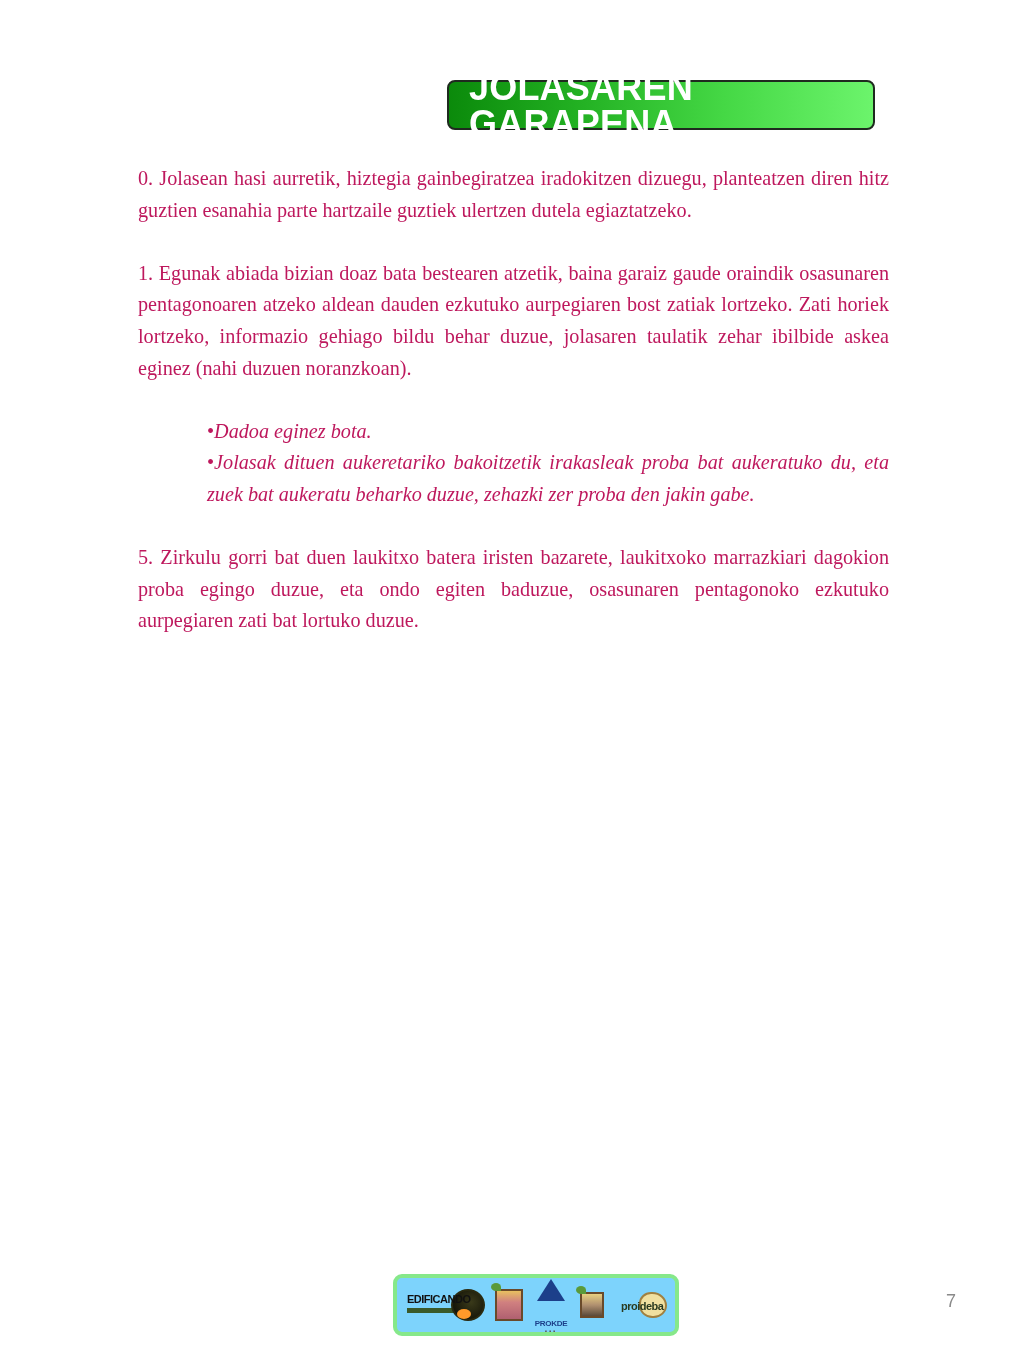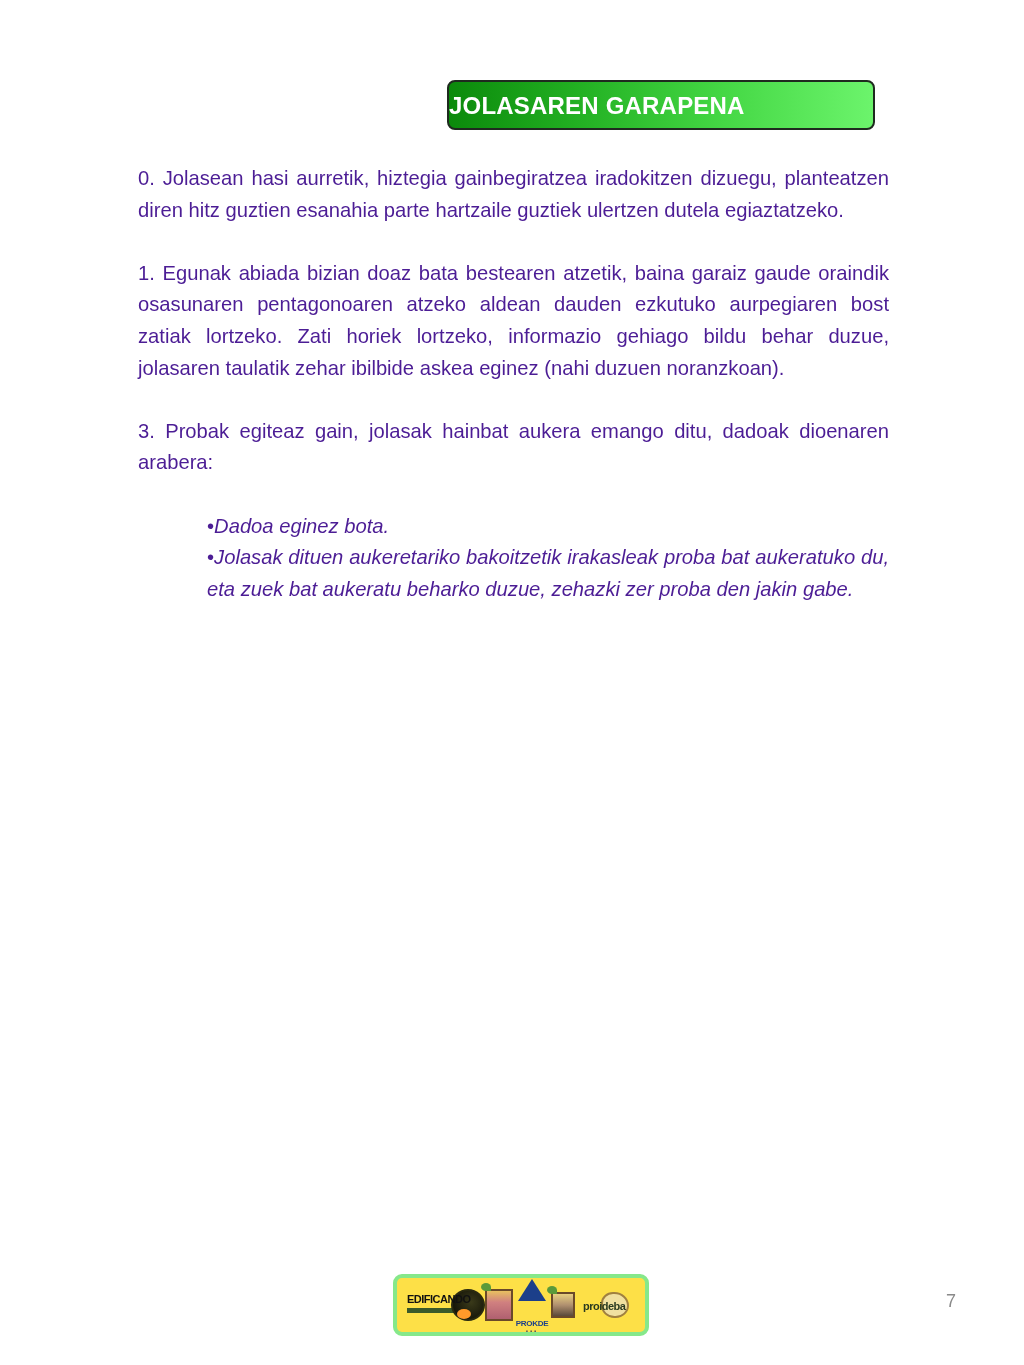--- a/index.html
+++ b/index.html
@@ -22,67 +22,68 @@
       width: 428px;
       height: 50px;
       box-sizing: border-box;
       border: 2px solid #1f2a1f;
       border-radius: 8px;
       background: linear-gradient(to right, #0b8a0b 0%, #22b022 30%, #45d845 65%, #6cf46c 100%);
       display: flex;
       align-items: center;
     }
     .title-text {
+      margin-left: 20px;
       color: #ffffff;
       font-family: "Liberation Sans", "DejaVu Sans", sans-serif;
       font-weight: bold;
-      font-size: 24px;
+      font-size: 36px;
       letter-spacing: 0.2px;
       line-height: 1;
       padding-top: 2px;
     }
     .content {
       position: absolute;
       left: 138px;
       top: 163px;
       width: 751px;
-      font-family: Liberation Sans, sans-serif;
+      font-family: Liberation Serif, serif;
       font-size: 20.2px;
       line-height: 31.6px;
       text-align: justify;
-      color: #4c1d95;
+      color: #be185d;
     }
     .para {
       margin: 0 0 31.6px 0;
     }
     .bullets {
       margin: 0 0 31.6px 69px;
       padding: 0;
       list-style: none;
     }
     .bullets li {
       font-style: italic;
       text-align: justify;
     }
     .bullet-mark {
       font-style: normal;
     }
     .footer-logos {
       position: absolute;
       left: 393px;
       top: 1274px;
-      width: 256px;
+      width: 286px;
       height: 62px;
       box-sizing: border-box;
       border: 4px solid #86e88a;
       border-radius: 9px;
-      background: #fde047;
-      display: flex;
-      align-items: center;
-      justify-content: flex-start;
+      background: #7dd3fc;
+      display: flex;
+      align-items: center;
+      justify-content: space-between;
       padding: 0 10px;
     }
     .logo {
       display: flex;
       align-items: center;
       justify-content: center;
     }
     .logo-edificando {
       position: relative;
       width: 78px;
@@ -215,25 +216,25 @@
 </head>
 <body>
 
 <div class="title-bar">
   <span class="title-text">JOLASAREN GARAPENA</span>
 </div>
 
 <div class="content">
   <p class="para">0. Jolasean hasi aurretik, hiztegia gainbegiratzea iradokitzen dizuegu, planteatzen diren hitz guztien esanahia parte hartzaile guztiek ulertzen dutela egiaztatzeko.</p>
   <p class="para">1. Egunak abiada bizian doaz bata bestearen atzetik, baina garaiz gaude oraindik osasunaren pentagonoaren atzeko aldean dauden ezkutuko aurpegiaren bost zatiak lortzeko.  Zati horiek lortzeko, informazio gehiago bildu behar duzue, jolasaren taulatik zehar ibilbide askea eginez (nahi duzuen noranzkoan).</p>
-  <p class="para">3. Probak egiteaz gain, jolasak hainbat aukera emango ditu, dadoak dioenaren arabera:</p>
   <ul class="bullets">
     <li><span class="bullet-mark">•</span><span>Dadoa eginez bota.</span></li>
     <li><span class="bullet-mark">•</span><span>Jolasak dituen aukeretariko bakoitzetik irakasleak proba bat aukeratuko du, eta zuek bat aukeratu beharko duzue, zehazki zer proba den jakin gabe.</span></li>
   </ul>
+  <p class="para">5. Zirkulu gorri bat duen laukitxo batera iristen bazarete, laukitxoko marrazkiari dagokion proba egingo duzue, eta ondo egiten baduzue, osasunaren pentagonoko ezkutuko aurpegiaren zati bat lortuko duzue.</p>
 </div>
 
 <div class="footer-logos">
   <div class="logo logo-edificando">
     <span class="word">EDIFICANDO</span>
     <span class="sub"></span>
     <span class="globe"></span>
     <span class="orange"></span>
   </div>
   <div class="logo logo-picture">

